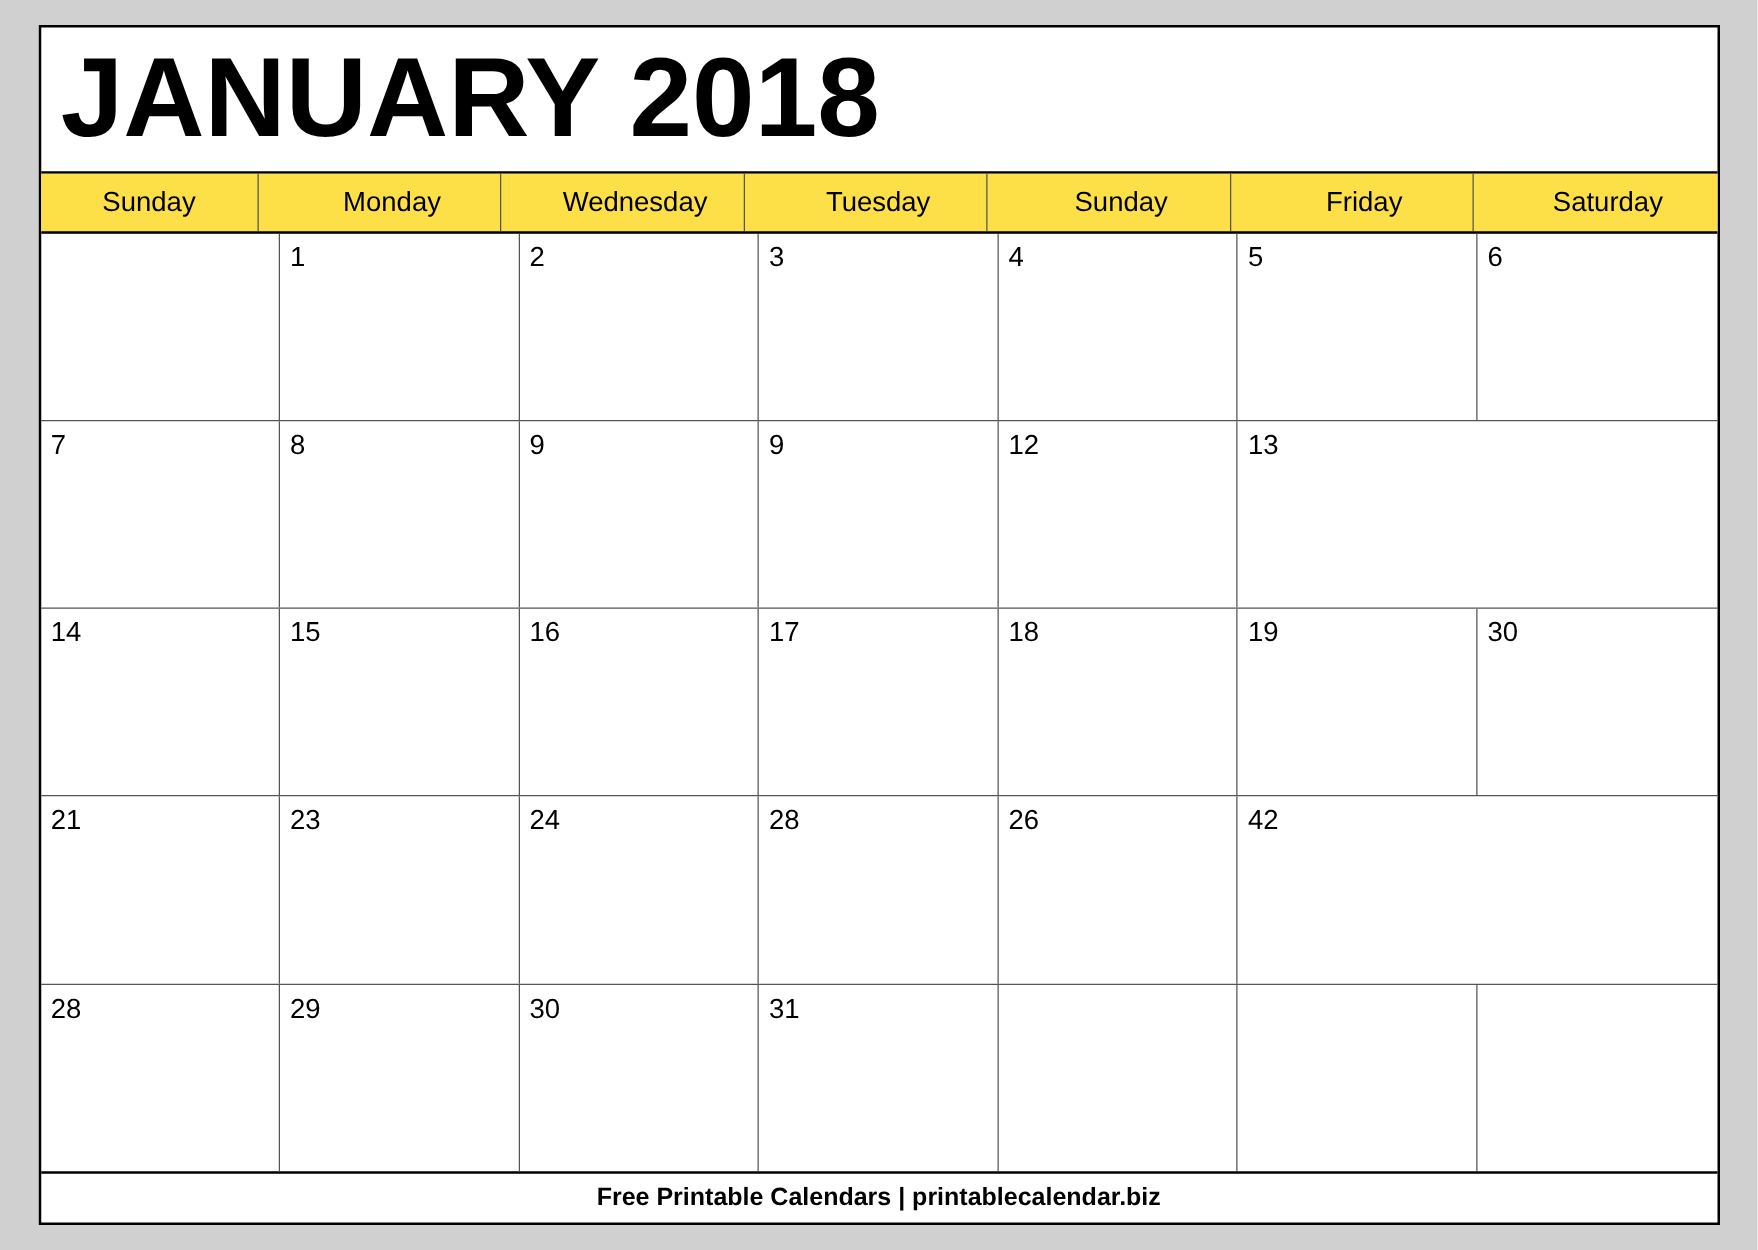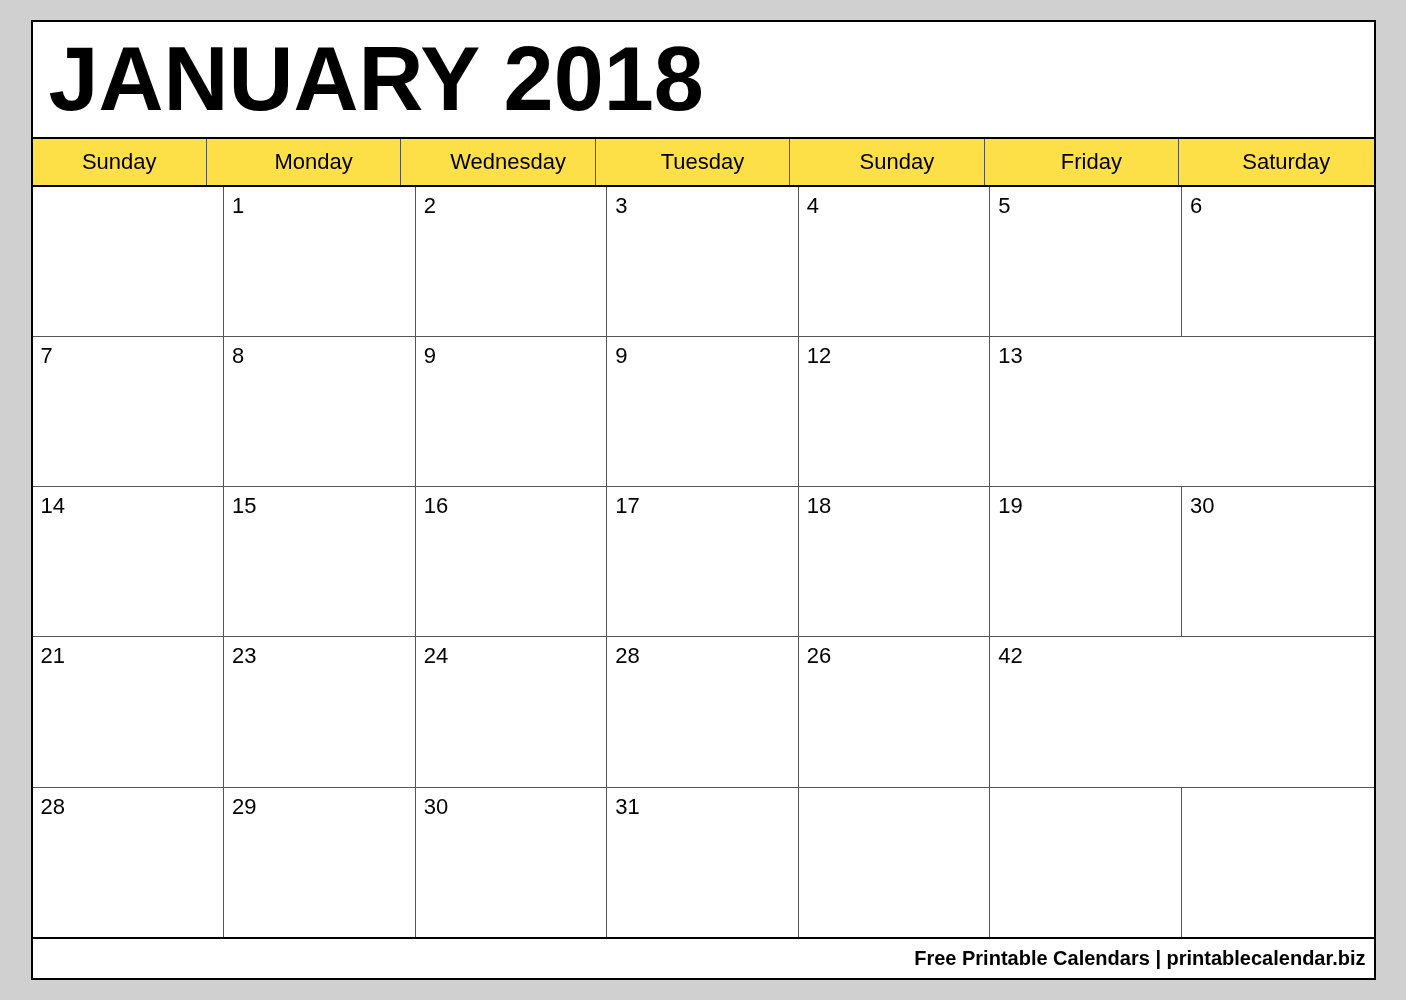--- a/index.html
+++ b/index.html
@@ -97,21 +97,21 @@
 
     .day-number {
       font-size: 22px;
       color: #000;
       display: block;
       margin-bottom: 4px;
     }
 
     .footer {
       border-top: 2px solid #000;
-      text-align: right;
+      text-align: center;
       padding: 8px;
       font-size: 20px;
       font-weight: bold;
       color: #000;
     }
   </style>
 </head>
 <body>
 
 <div class="calendar-container">

